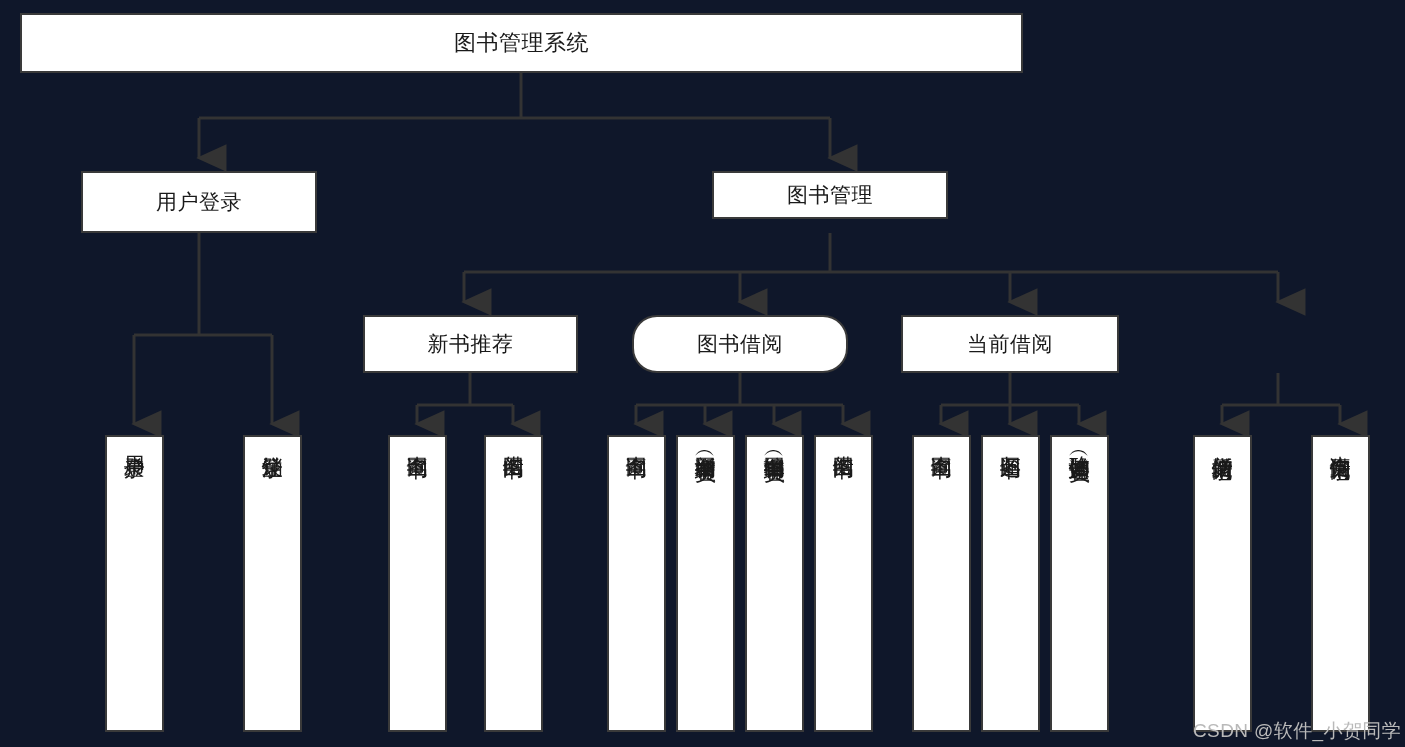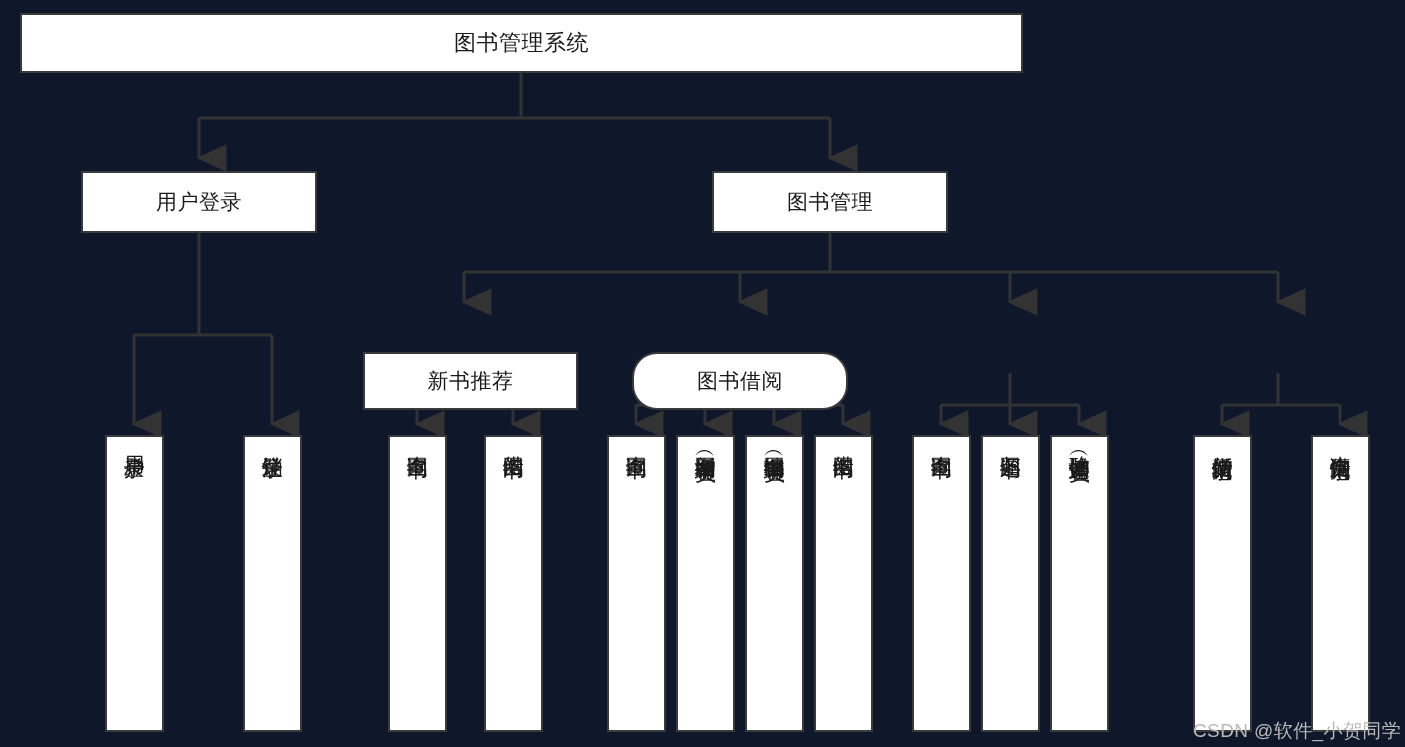--- a/index.html
+++ b/index.html
@@ -37,21 +37,21 @@
     color: #1a1a1a;
   }
   .node .label {
     display: block;
     text-align: center;
     line-height: 1.08;
     letter-spacing: 0.5px;
   }
   .node.root  { font-size: 22px; }
   .node.lvl2  { font-size: 21px; }
-  .node.lvl3  { font-size: 21px; margin-top: 37px; }
+  .node.lvl3  { font-size: 21px; }
   .node.leaf {
     align-items: flex-start;
     justify-content: center;
     padding-top: 2px;
   }
   .node.leaf .label {
     writing-mode: vertical-rl;
     text-orientation: upright;
     font-size: 21px;
     line-height: 1.32;
@@ -122,29 +122,32 @@
     </g>
   </svg>
 
   <div class="node root" style="left:20px; top:13px; width:1003px; height:60px;">
     <span class="label">图书管理系统</span>
   </div>
 
   <div class="node lvl2" style="left:81px; top:171px; width:236px; height:62px;">
     <span class="label">用户登录</span>
   </div>
-  <div class="node lvl2" style="left:712px; top:171px; width:236px; height:62px;">
+  <div class="node lvl2" style="left:712px; top:171px; width:236px; height:48px;">
     <span class="label">图书管理</span>
   </div>
 
   <div class="node lvl3" style="left:363px; top:315px; width:215px; height:58px;">
     <span class="label">新书推荐</span>
   </div>
   <div class="node lvl3" style="left:632px; top:315px; width:216px; height:58px;border-radius:25px;">
     <span class="label">图书借阅</span>
+  </div>
+  <div class="node lvl3" style="left:901px; top:315px; width:218px; height:58px;">
+    <span class="label">当前借阅</span>
   </div>
 
   <div class="node leaf" style="left:105px; top:435px; width:59px; height:297px;">
     <span class="label">用户登录</span>
   </div>
   <div class="node leaf" style="left:243px; top:435px; width:59px; height:297px;">
     <span class="label">注销登录</span>
   </div>
 
   <div class="node leaf" style="left:388px; top:435px; width:59px; height:297px;">

